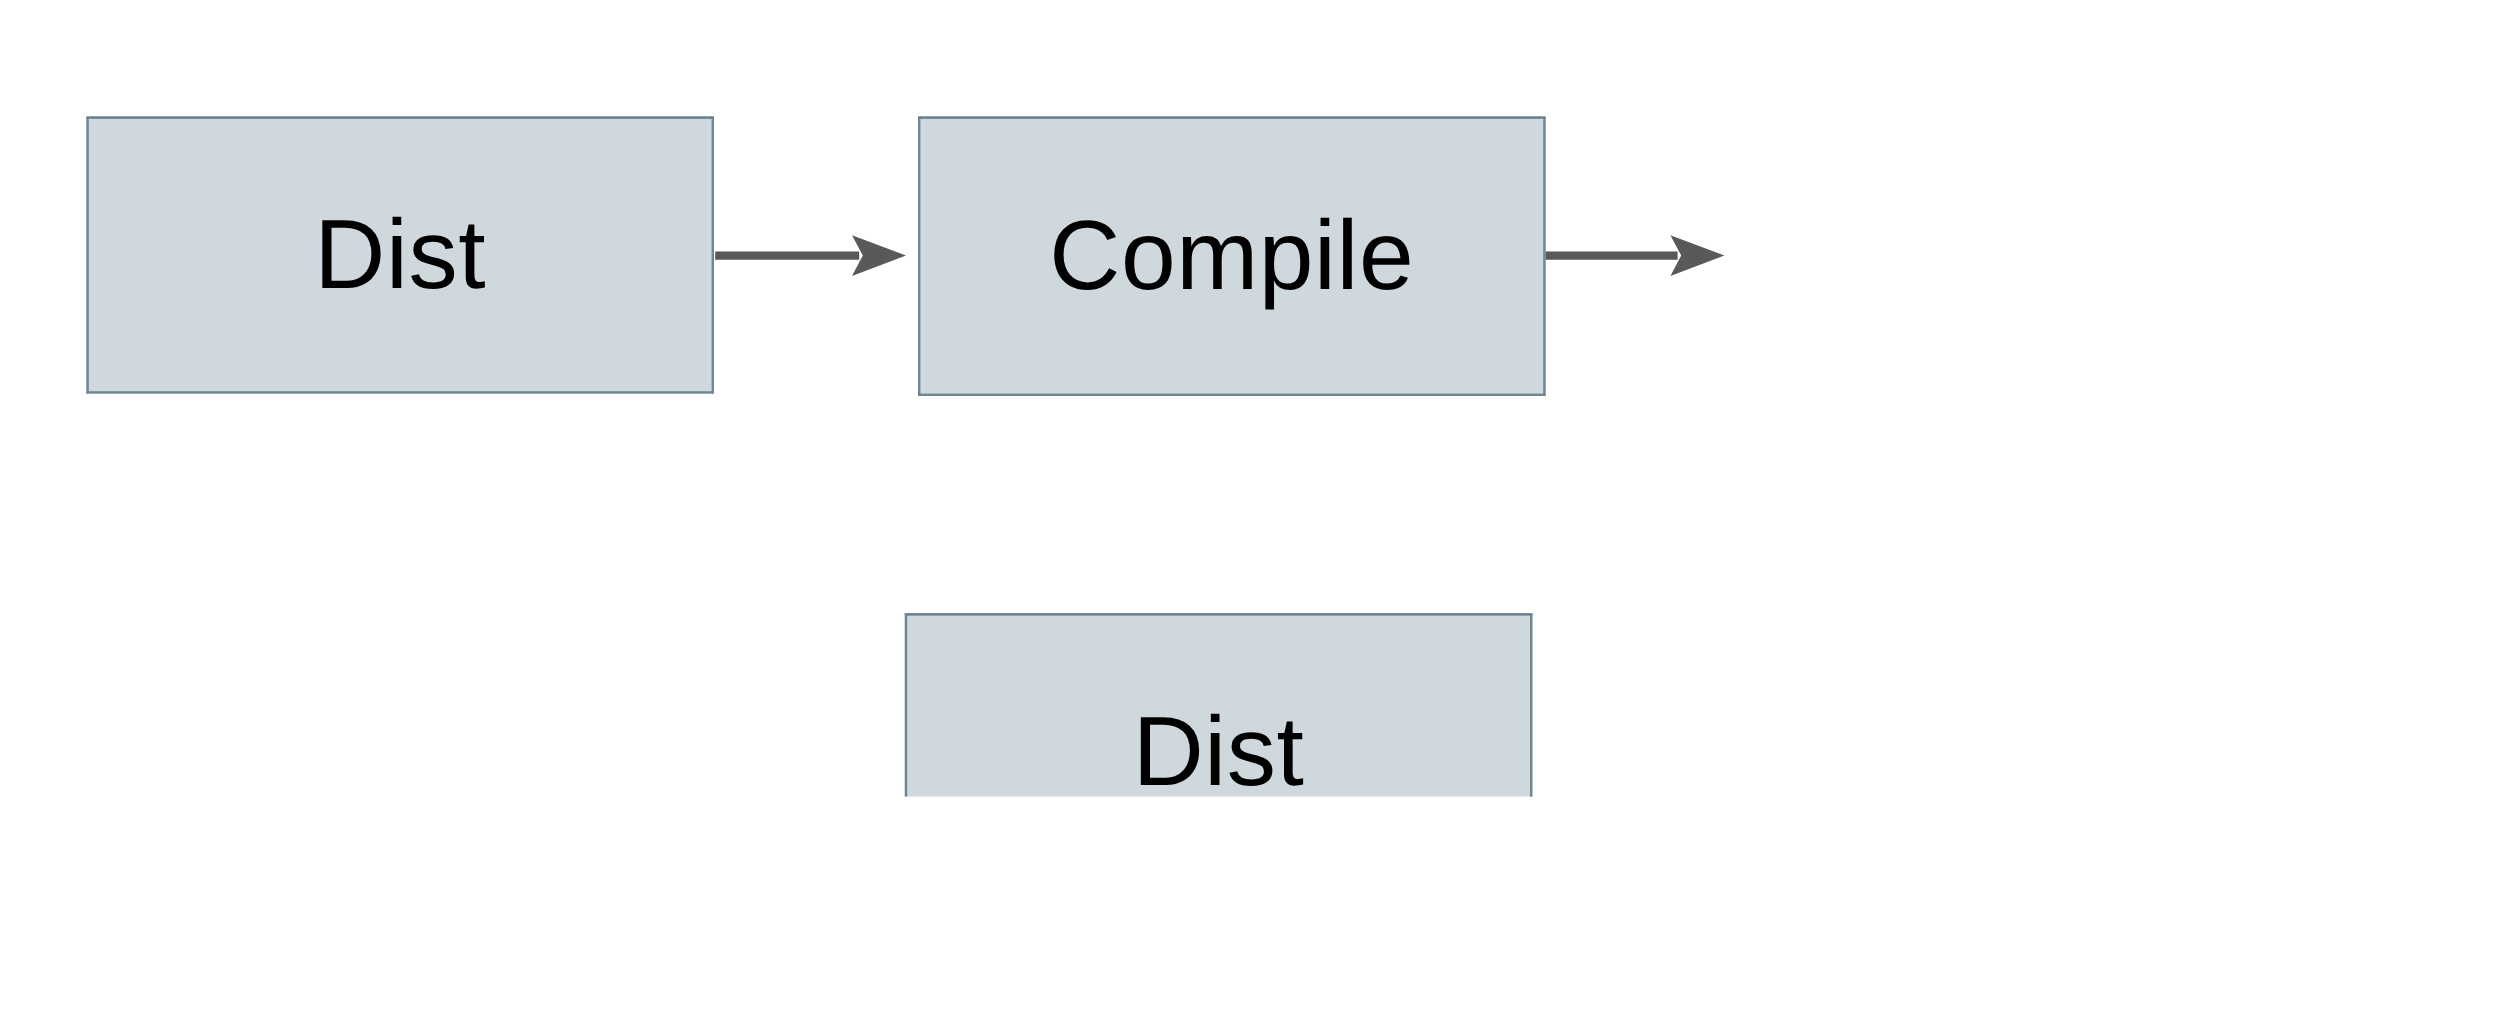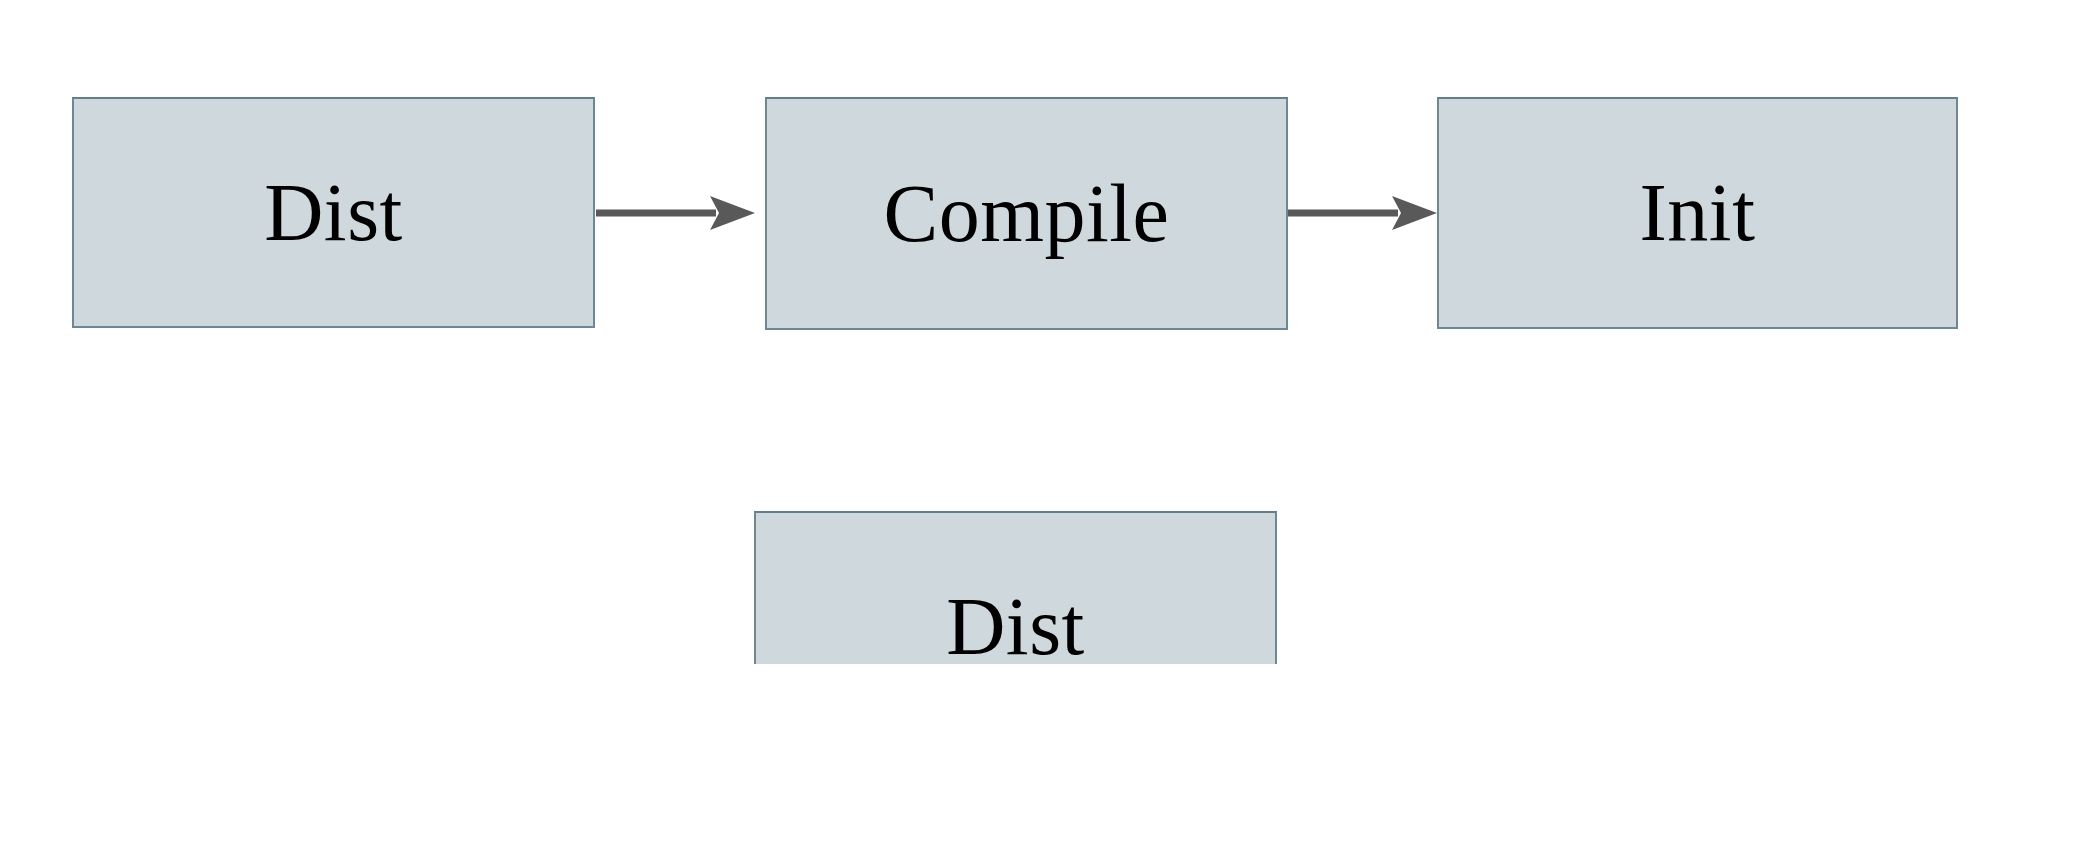--- a/index.html
+++ b/index.html
@@ -6,21 +6,21 @@
     margin: 0;
     padding: 0;
     background: #ffffff;
   }
   .canvas {
     position: relative;
     width: 2078px;
     height: 664px;
     background: #ffffff;
     overflow: hidden;
-    font-family: Liberation Serif, serif;
+    font-family: Liberation Sans, sans-serif;
   }
   .edges {
     position: absolute;
     left: 0;
     top: 0;
     width: 2078px;
     height: 848px;
   }
   .node {
     position: absolute;
@@ -61,21 +61,18 @@
   </svg>
 
   <div class="node node--dist">
     <span class="node-label">Dist</span>
   </div>
 
   <div class="node node--compile">
     <span class="node-label">Compile</span>
   </div>
 
-  <div class="node node--init">
-    <span class="node-label">Init</span>
-  </div>
 
   <div class="node node--clean">
     <span class="node-label">Dist</span>
   </div>
 
 </div>
 
 </body></html>

